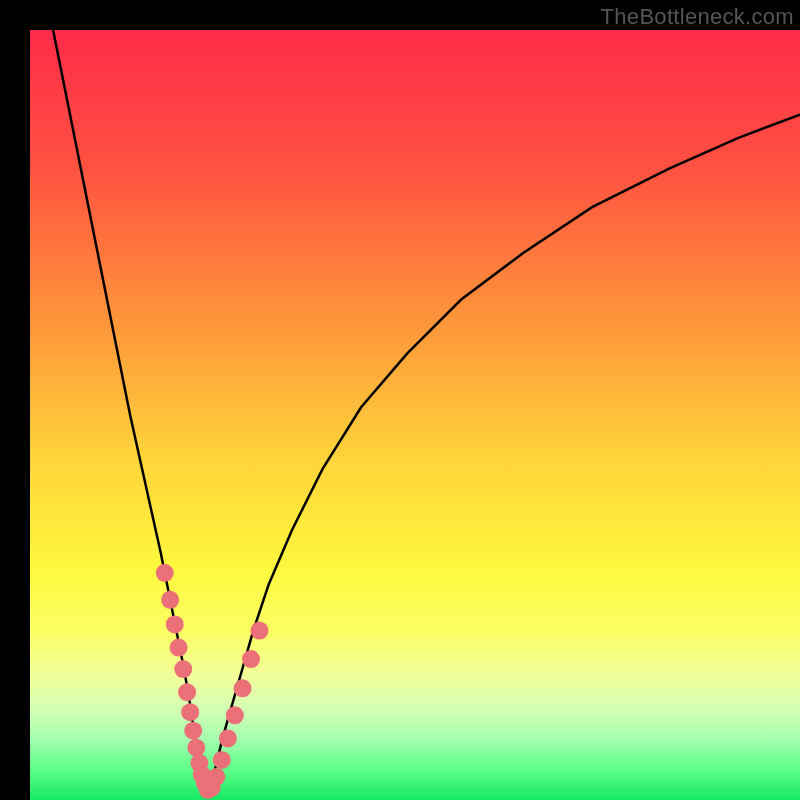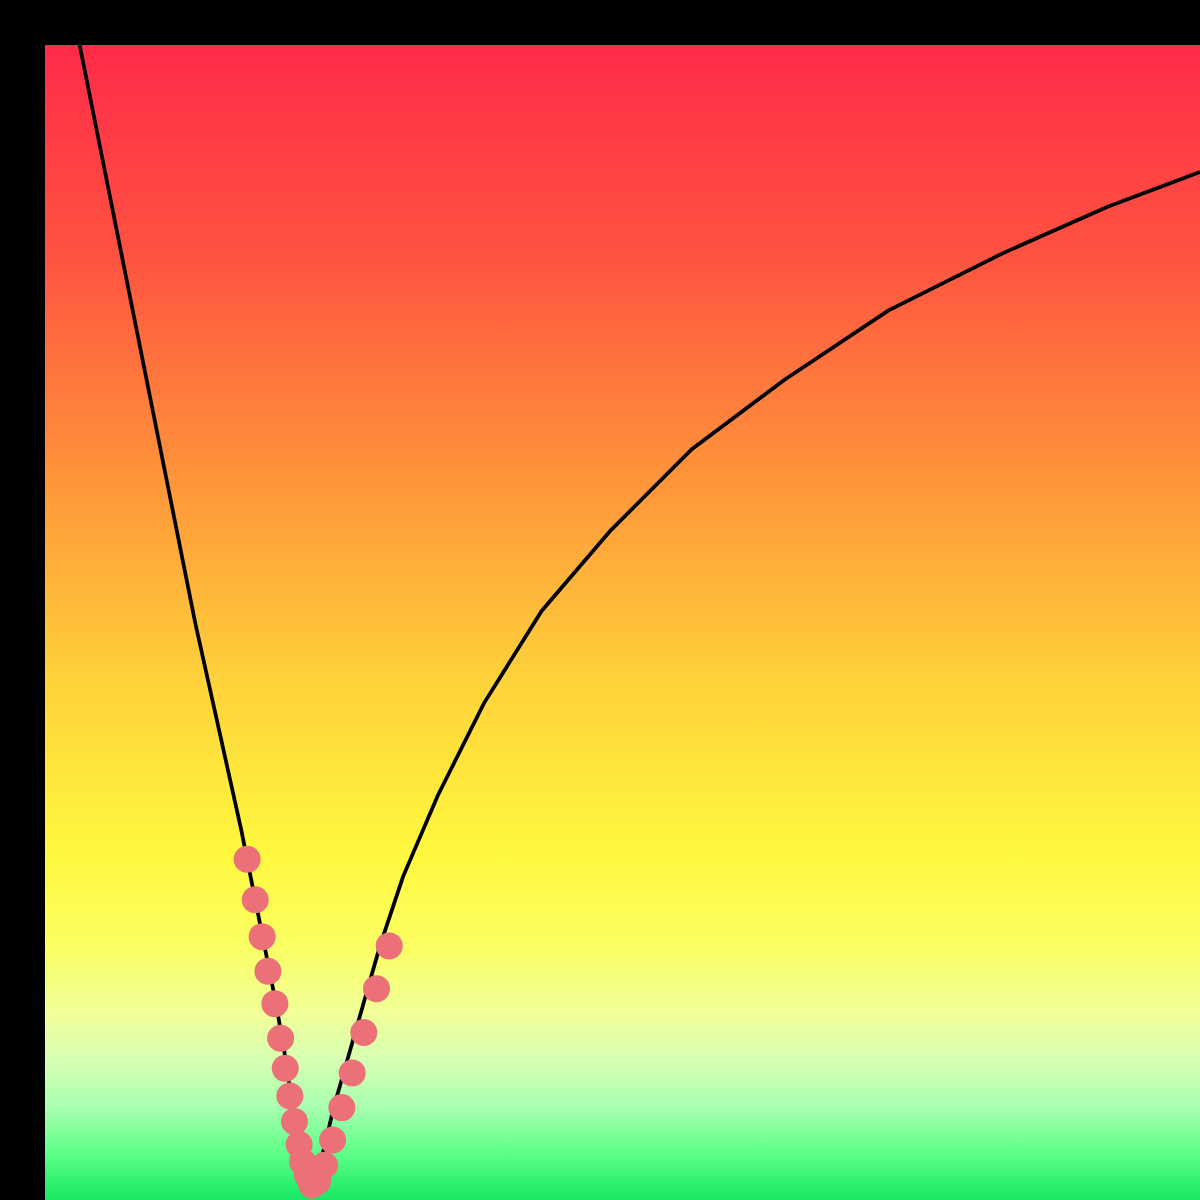--- a/index.html
+++ b/index.html
@@ -81,13 +81,14 @@
           <circle cx="191.73" cy="729.96" r="9" fill="#ec7078"></circle>
           <circle cx="197.89" cy="708.40" r="9" fill="#ec7078"></circle>
           <circle cx="204.82" cy="685.30" r="9" fill="#ec7078"></circle>
           <circle cx="212.52" cy="658.35" r="9" fill="#ec7078"></circle>
           <circle cx="220.99" cy="629.09" r="9" fill="#ec7078"></circle>
           <circle cx="229.46" cy="600.60" r="9" fill="#ec7078"></circle>
         </g>
     </svg>
   </div>
 
+  <div class="watermark">TheBottleneck.com</div>
 </div>
 
 </body></html>

